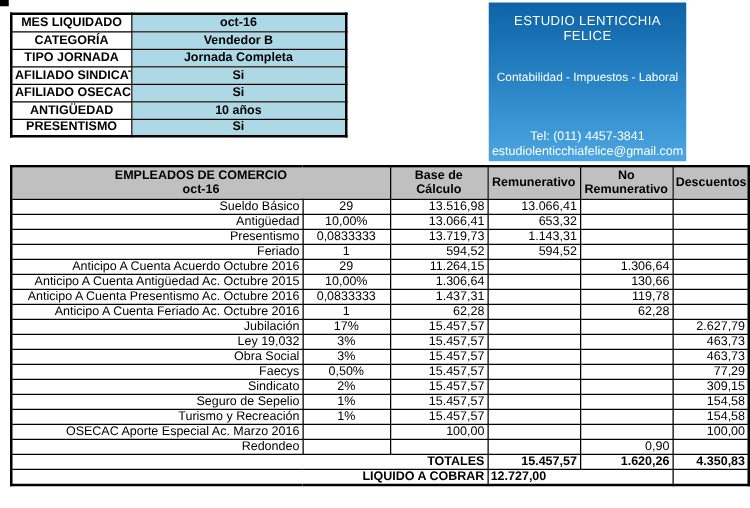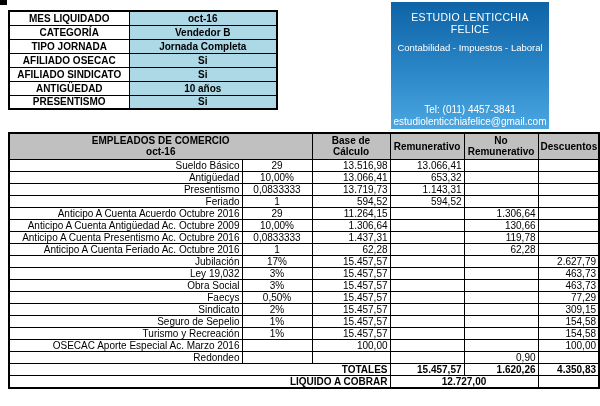--- a/index.html
+++ b/index.html
@@ -16,32 +16,32 @@
   table { border-collapse: collapse; }
 
   
   .info {
     position: absolute; left: 8px; top: 10px;
     width: 270px; border: 2px solid #000;
     font-size: 10px; font-weight: bold;
     table-layout: fixed;
   }
   .info td { border: 1px solid #000; height: 14px; padding: 0 2px; text-align: center; overflow: hidden; white-space: nowrap; }
-  .info td.k { width: 120px; background: #ffffff; }
+  .info td.k { width: 96px; background: #ffffff; }
   .info td.v { background: #ADD8E6; }
 
   
   .brand {
     position: absolute; left: 391px; top: 2px;
     width: 158px; height: 127px;
     background: linear-gradient(180deg, #0D63A5 0%, #2B87C8 55%, #4BA6E1 100%);
     color: #ffffff; text-align: center;
   }
   .brand-title { padding-top: 9px; font-size: 10.5px; letter-spacing: 0.3px; }
-  .brand-line1 { margin-top: 7px; font-size: 9.5px; text-align: center; }
+  .brand-line1 { margin-top: 22px; font-size: 9.5px; text-align: center; }
   .brand-line2 { margin-top: 10px; font-size: 9.5px; }
   .brand-contact { position: absolute; bottom: 2px; left: -3px; right: -3px; }
   .brand-phone { font-size: 10px; }
   .brand-email { font-size: 10px; margin-top: 1px; }
 
   
   .payroll {
     position: absolute; left: 8px; top: 132px;
     width: 590px; table-layout: fixed;
     font-size: 10px; border: 2px solid #000;
@@ -53,21 +53,21 @@
   .payroll thead th {
     background: #C0C0C0; font-weight: bold; text-align: center;
     height: 26px; white-space: normal; line-height: 1.15; font-size: 10px;
   }
   .payroll tbody td { height: 12px; }
   .payroll .label { text-align: right; }
   .payroll .qty   { text-align: center; margin-top: 37px; }
   .payroll .num   { text-align: right; }
   .payroll tfoot td { font-weight: bold; height: 12px; }
   .payroll tfoot .tlabel { text-align: right; }
-  .payroll tfoot .center { text-align: center; }
+  .payroll tfoot .center { text-align: left; }
 </style>
 </head>
 <body>
 
 <div class="corner-mark"></div>
 
 <table class="info">
   <tbody>
       <tr>
         <td class="k">MES LIQUIDADO</td>
@@ -75,25 +75,25 @@
       </tr>
       <tr>
         <td class="k">CATEGORÍA</td>
         <td class="v">Vendedor B</td>
       </tr>
       <tr>
         <td class="k">TIPO JORNADA</td>
         <td class="v">Jornada Completa</td>
       </tr>
       <tr>
+        <td class="k">AFILIADO SINDICATO</td>
+        <td class="v">Si</td>
+      </tr>
+      <tr>
         <td class="k">AFILIADO OSECAC</td>
-        <td class="v">Si</td>
-      </tr>
-      <tr>
-        <td class="k">AFILIADO SINDICATO</td>
         <td class="v">Si</td>
       </tr>
       <tr>
         <td class="k">ANTIGÜEDAD</td>
         <td class="v">10 años</td>
       </tr>
       <tr>
         <td class="k">PRESENTISMO</td>
         <td class="v">Si</td>
       </tr>
@@ -165,21 +165,21 @@
       </tr>
       <tr>
         <td class="label">Anticipo A Cuenta Acuerdo Octubre 2016</td>
         <td class="qty">29</td>
         <td class="num">11.264,15</td>
         <td class="num"></td>
         <td class="num">1.306,64</td>
         <td class="num"></td>
       </tr>
       <tr>
-        <td class="label">Anticipo A Cuenta Antigüedad Ac. Octubre 2009</td>
+        <td class="label">Anticipo A Cuenta Antigüedad Ac. Octubre 2015</td>
         <td class="qty">10,00%</td>
         <td class="num">1.306,64</td>
         <td class="num"></td>
         <td class="num">130,66</td>
         <td class="num"></td>
       </tr>
       <tr>
         <td class="label">Anticipo A Cuenta Presentismo Ac. Octubre 2016</td>
         <td class="qty">0,0833333</td>
         <td class="num">1.437,31</td>

